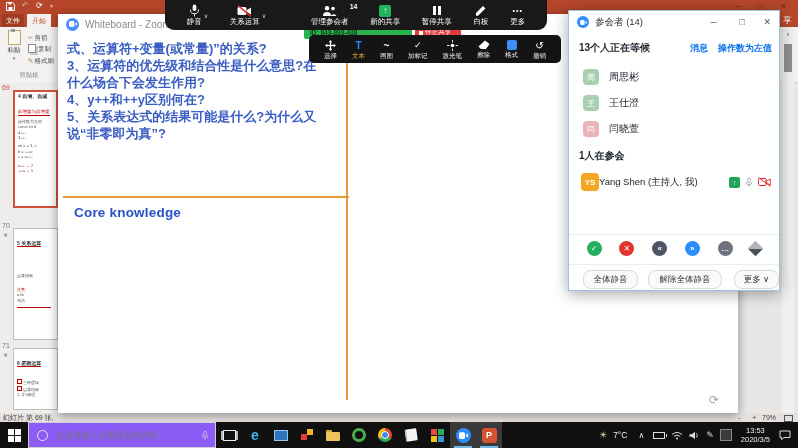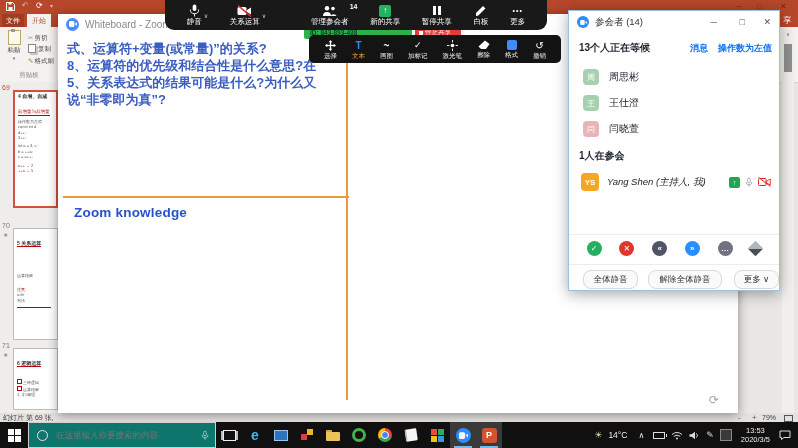--- a/index.html
+++ b/index.html
@@ -166,27 +166,29 @@
       <span style="width:13px;height:13px;border-radius:50%;background:#4a8cff;margin:0 6px 0 8px;display:flex;align-items:center;justify-content:center;">
         <svg width="8" height="6" viewBox="0 0 8 6">
             <rect width="5.4" height="6" rx="1.4" fill="#fff"></rect>
             <path d="M5.8 3L8 1.3v3.4z" fill="#fff"></path>
           </svg>
       </span>
       <span style="font-size:10px;color:#8a8a8a;">Whiteboard - Zoom</span>
     </div>
     <div class="a" style="left:9px;top:26px;">
       <span class="wb-line wb-blue">式、运算符+变量(或常量)”的关系?</span>
-      <span class="wb-line wb-blue">8、运算符的优先级和结合性是什么意思?在</span>
+      <span class="wb-line wb-blue">3、运算符的优先级和结合性是什么意思?在</span>
+      <span class="wb-line wb-blue">什么场合下会发生作用?</span>
+      <span class="wb-line wb-blue">4、y++和++y区别何在?</span>
       <span class="wb-line wb-blue">5、关系表达式的结果可能是什么?为什么又</span>
       <span class="wb-line wb-blue">说“非零即为真”?</span>
     </div>
     <div class="a" style="left:5px;top:182px;width:286px;height:2px;background:#e89a3e;"></div>
     <div class="a" style="left:288px;top:49px;width:2px;height:337px;background:#e89a3e;"></div>
-    <span class="a" style="left:16px;top:191px;font-size:13.5px;font-weight:600;color:#2a52c8;letter-spacing:.2px;">Zoom knowledge</span>
+    <span class="a" style="left:16px;top:191px;font-size:13.5px;font-weight:600;color:#2a52c8;letter-spacing:.2px;">Core knowledge</span>
     <span class="a" style="left:651px;top:379px;color:#a9a9a9;font-size:12px;">⟳</span>
   </div>
 
   <div class="a ztb">
     <div class="fx">
       <div class="col">
         <span>
             <svg width="11" height="13" viewBox="0 0 12 14">
               <rect x="4" y="0.5" width="4" height="7" rx="2" fill="#fff"></rect>
               <path d="M1.5 6a4.5 4.5 0 0 0 9 0" stroke="#fff" fill="none"></path>
@@ -340,21 +342,21 @@
     </div>
     <div class="fx" style="height:24px;margin-top:2px;">
       <span class="avatar" style="margin-left:14px;background:#e9b3b8;">闫</span>
       <span style="margin-left:10px;font-size:10px;color:#242430;">闫晓萱</span>
     </div>
 
     <div style="margin:8px 0 0 10px;font-size:10px;font-weight:700;color:#1f2430;">1人在参会</div>
 
     <div class="fx" style="height:26px;margin-top:6px;">
       <span class="avatar" style="margin-left:12px;width:18px;height:18px;background:#f5a623;font-weight:700;">YS</span>
-      <span style="margin-left:8px;font-size:9.5px;color:#242430;font-style:italic;">Yang Shen (主持人, 我)</span>
+      <span style="margin-left:0;font-size:9.5px;color:#242430;">Yang Shen (主持人, 我)</span>
       <span style="margin-left:auto;width:11px;height:11px;background:#23a455;border-radius:2px;color:#fff;font-size:7px;font-weight:700;display:flex;align-items:center;justify-content:center;">↑</span>
       <span style="margin-left:5px;">
           <svg width="8" height="11" viewBox="0 0 12 14">
             <rect x="4" y="0.5" width="4" height="7" rx="2" fill="none" stroke="#8a8a96"></rect>
             <path d="M1.5 6a4.5 4.5 0 0 0 9 0" stroke="#8a8a96" fill="none"></path>
             <line x1="6" y1="10.5" x2="6" y2="13.5" stroke="#8a8a96"></line>
           </svg>
         </span>
       <span style="margin-left:5px;margin-right:8px;">
           <svg width="13" height="10" viewBox="0 0 13 10">
@@ -384,21 +386,21 @@
 
   <div class="a taskbar">
     <div class="slot" style="width:28px;">
       <span style="display:grid;grid-template-columns:6px 6px;grid-gap:1px;">
         <span style="width:6px;height:6px;background:#fff;display:block;"></span>
           <span style="width:6px;height:6px;background:#fff;display:block;"></span>
         <span style="width:6px;height:6px;background:#fff;display:block;"></span>
           <span style="width:6px;height:6px;background:#fff;display:block;"></span>
       </span>
     </div>
-    <div class="fx" style="width:188px;height:26px;background:#0f766e;border:1px solid #cfcfcf;box-sizing:border-box;">
+    <div class="fx" style="width:188px;height:26px;background:#8b5cf6;border:1px solid #cfcfcf;box-sizing:border-box;">
       <span style="width:9px;height:9px;border:1.5px solid #e8e8e8;border-radius:50%;margin:0 6px 0 8px;display:block;"></span>
       <input style="background: transparent; border: none; outline: none; color: rgb(232, 232, 232); font-size: 8.5px; width: 130px; font-family: inherit;" placeholder="在这里输入你要搜索的内容">
       <span style="margin-left:auto;margin-right:6px;">
           <svg width="8" height="11" viewBox="0 0 12 14">
             <rect x="4" y="0.5" width="4" height="7" rx="2" fill="none" stroke="#ddd"></rect>
             <path d="M1.5 6a4.5 4.5 0 0 0 9 0" stroke="#ddd" fill="none"></path>
             <line x1="6" y1="10.5" x2="6" y2="13.5" stroke="#ddd"></line>
           </svg>
         </span>
     </div>
@@ -449,21 +451,21 @@
             <path d="M5.8 3L8 1.3v3.4z" fill="#fff"></path>
           </svg>
       </span>
     </div>
     <div class="slot active">
       <span style="width:15px;height:15px;background:#d35230;border-radius:3px;color:#fff;font-size:9px;font-weight:700;display:flex;align-items:center;justify-content:center;">P</span>
     </div>
 
     <div class="fx" style="margin-left:auto;margin-right:4px;">
       <span class="tray-ic" style="color:#e8d9a0;font-size:9px;">☀</span>
-      <span class="tray-ic" style="color:#eee;font-size:8.5px;">14°C</span>
+      <span class="tray-ic" style="color:#eee;font-size:8.5px;">7°C</span>
       <span class="tray-ic" style="color:#eee;font-size:8px;margin-left:8px;">∧</span>
       <span class="tray-ic" style="margin-left:6px;">
           <span style="width:10px;height:5px;border:1px solid #ddd;display:block;position:relative;">
             <span style="position:absolute;right:-3px;top:1px;width:1.5px;height:3px;background:#ddd;display:block;"></span>
           </span>
         </span>
       <span class="tray-ic">
           <svg width="12" height="9" viewBox="0 0 12 9">
             <path d="M1 3.5a8 8 0 0 1 10 0M2.8 5.3a5.5 5.5 0 0 1 6.4 0" stroke="#ddd" fill="none"></path>
             <circle cx="6" cy="7.6" r="1" fill="#ddd"></circle>

